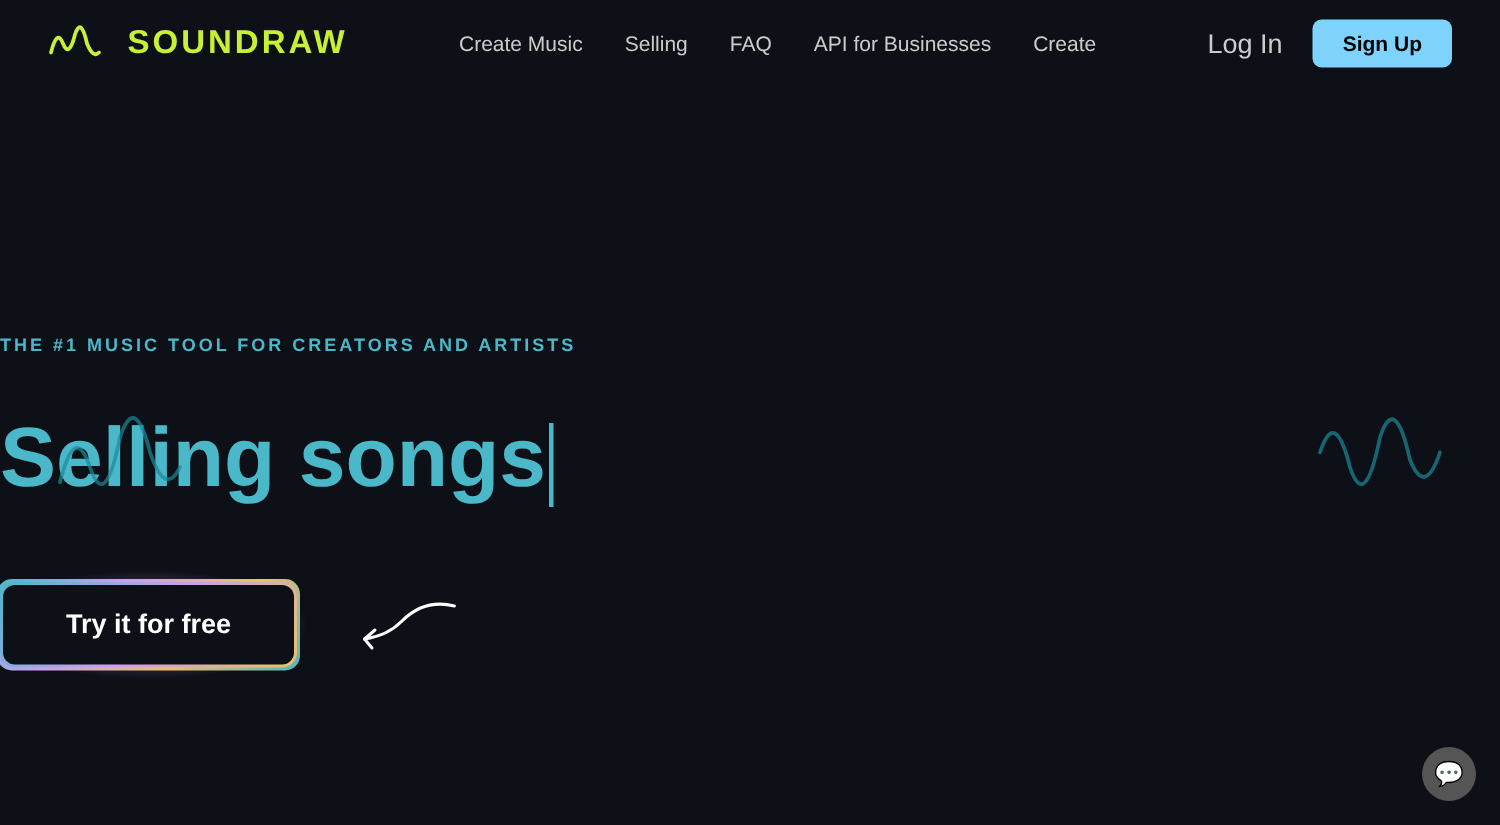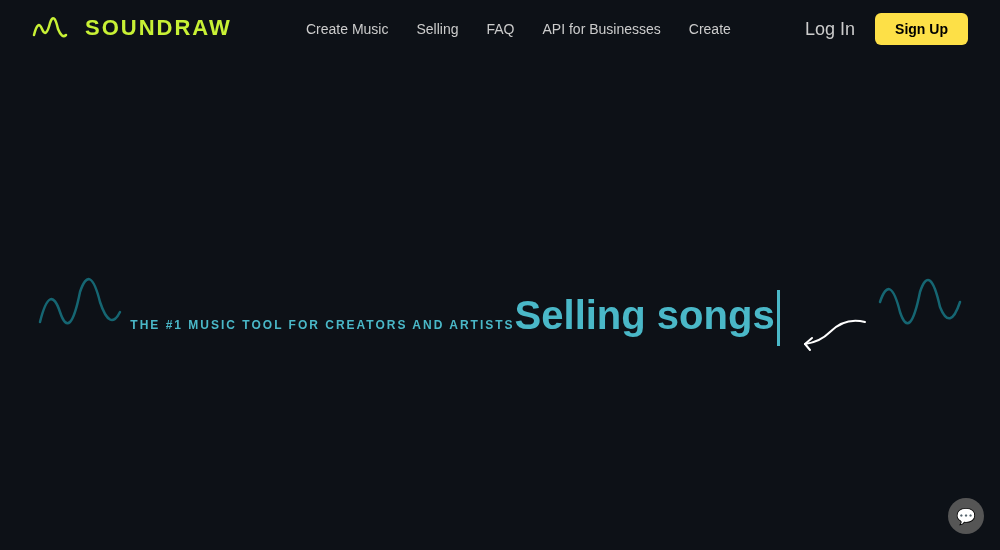--- a/index.html
+++ b/index.html
@@ -66,35 +66,35 @@
       gap: 20px;
     }
 
     .login-btn {
       font-size: 18px;
       color: #cccccc;
       cursor: pointer;
     }
 
     .signup-btn {
-      background-color: #fde047;
+      background-color: #7dd3fc;
       color: #000000;
       font-size: 14px;
       font-weight: 700;
       padding: 8px 20px;
       border-radius: 6px;
       cursor: pointer;
       border: none;
     }
 
     
     .hero {
       display: flex;
-      flex-direction: row;
-      align-items: center;
+      flex-direction: column;
+      align-items: flex-start;
       justify-content: center;
       padding-top: 60px;
       position: relative;
       height: calc(550px - 58px);
     }
 
     .hero-tagline {
       font-size: 12px;
       font-weight: 600;
       letter-spacing: 2px;
@@ -106,21 +106,21 @@
     .hero-title {
       font-size: 56px;
       font-weight: 800;
       text-align: center;
       line-height: 1.15;
       margin-bottom: 6px;
       color: #ffffff;
     }
 
     .hero-subtitle {
-      font-size: 40px;
+      font-size: 56px;
       font-weight: 800;
       text-align: center;
       color: #4ab8c8;
       margin-bottom: 50px;
       margin-top: 17px;
     }
 
     .hero-subtitle .cursor {
       display: inline-block;
       width: 3px;
@@ -253,20 +253,28 @@
   </div>
 
   <p class="hero-tagline">THE #1 MUSIC TOOL FOR CREATORS AND ARTISTS</p>
 
 
   <h2 class="hero-subtitle">
     <span>Selling songs</span><span class="cursor"></span>
   </h2>
 
   <div class="cta-area">
+    <div class="cta-btn-wrapper">
+      <div class="cta-btn-glow"></div>
+      <div style="position:relative; z-index:2; background: linear-gradient(135deg, #4ab8c8, #c8a0f0 50%, #f0c060); padding: 2px; border-radius: 10px;">
+        <div class="cta-btn-inner">
+          <span style="font-size:18px; font-weight:600; color:#fff;">Try it for free</span>
+        </div>
+      </div>
+    </div>
 
     <div class="arrow-svg">
       <svg width="80" height="40" viewBox="0 0 80 40" fill="none">
         <path d="M75 10 Q55 5 40 20 Q30 30 15 32" stroke="white" stroke-width="2" fill="none" stroke-linecap="round"></path>
         <path d="M15 32 L22 26 M15 32 L20 38" stroke="white" stroke-width="2" stroke-linecap="round"></path>
       </svg>
     </div>
   </div>
 
 </section>

